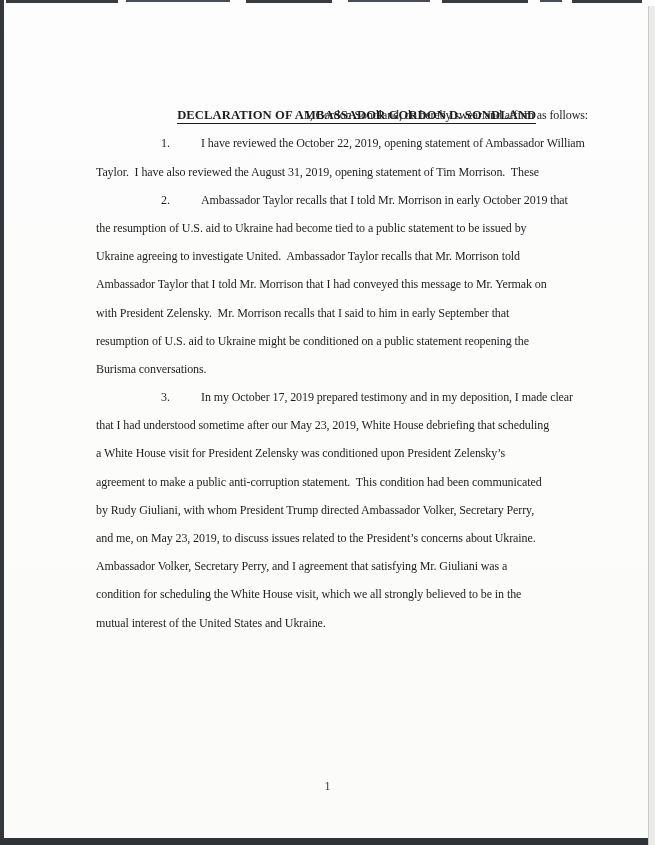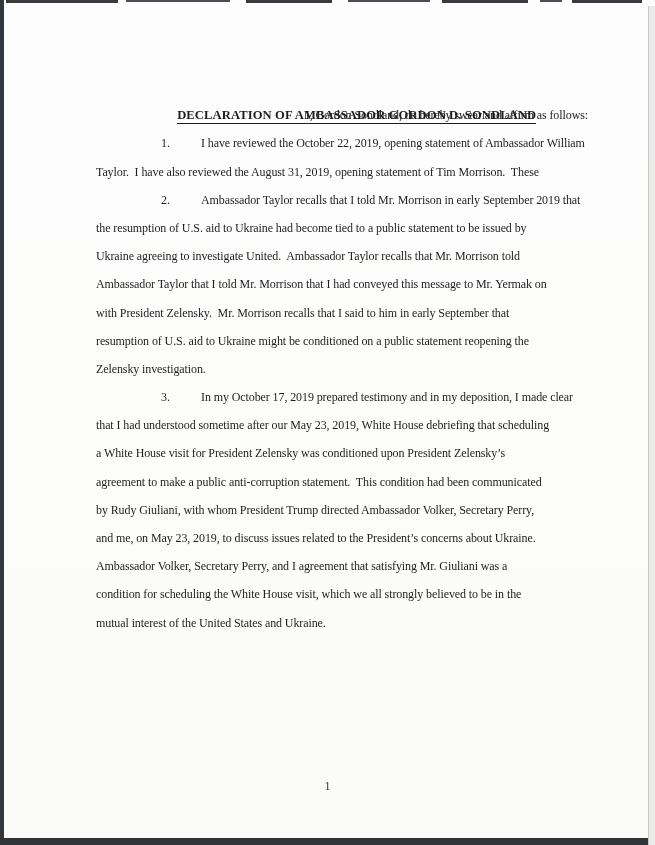--- a/index.html
+++ b/index.html
@@ -101,27 +101,27 @@
     </div>
 
     <div class="line intro-line">I, Gordon Sondland, do hereby swear and affirm as follows:</div>
 
     <div>
       <div class="line"><span class="pnum">1.</span><span>I have reviewed the October 22, 2019, opening statement of Ambassador William</span></div>
       <div class="line">Taylor.  I have also reviewed the August 31, 2019, opening statement of Tim Morrison.  These</div>
     </div>
 
     <div>
-      <div class="line"><span class="pnum">2.</span><span>Ambassador Taylor recalls that I told Mr. Morrison in early September 2019 that</span></div>
+      <div class="line"><span class="pnum">2.</span><span>Ambassador Taylor recalls that I told Mr. Morrison in early October 2019 that</span></div>
       <div class="line">the resumption of U.S. aid to Ukraine had become tied to a public statement to be issued by</div>
       <div class="line">Ukraine agreeing to investigate United.  Ambassador Taylor recalls that Mr. Morrison told</div>
       <div class="line">Ambassador Taylor that I told Mr. Morrison that I had conveyed this message to Mr. Yermak on</div>
       <div class="line">with President Zelensky.  Mr. Morrison recalls that I said to him in early September that</div>
       <div class="line">resumption of U.S. aid to Ukraine might be conditioned on a public statement reopening the</div>
-      <div class="line">Zelensky investigation.</div>
+      <div class="line">Burisma conversations.</div>
     </div>
 
     <div>
       <div class="line"><span class="pnum">3.</span><span>In my October 17, 2019 prepared testimony and in my deposition, I made clear</span></div>
       <div class="line">that I had understood sometime after our May 23, 2019, White House debriefing that scheduling</div>
       <div class="line">a White House visit for President Zelensky was conditioned upon President Zelensky’s</div>
       <div class="line">agreement to make a public anti-corruption statement.  This condition had been communicated</div>
       <div class="line">by Rudy Giuliani, with whom President Trump directed Ambassador Volker, Secretary Perry,</div>
       <div class="line">and me, on May 23, 2019, to discuss issues related to the President’s concerns about Ukraine.</div>
       <div class="line">Ambassador Volker, Secretary Perry, and I agreement that satisfying Mr. Giuliani was a</div>

